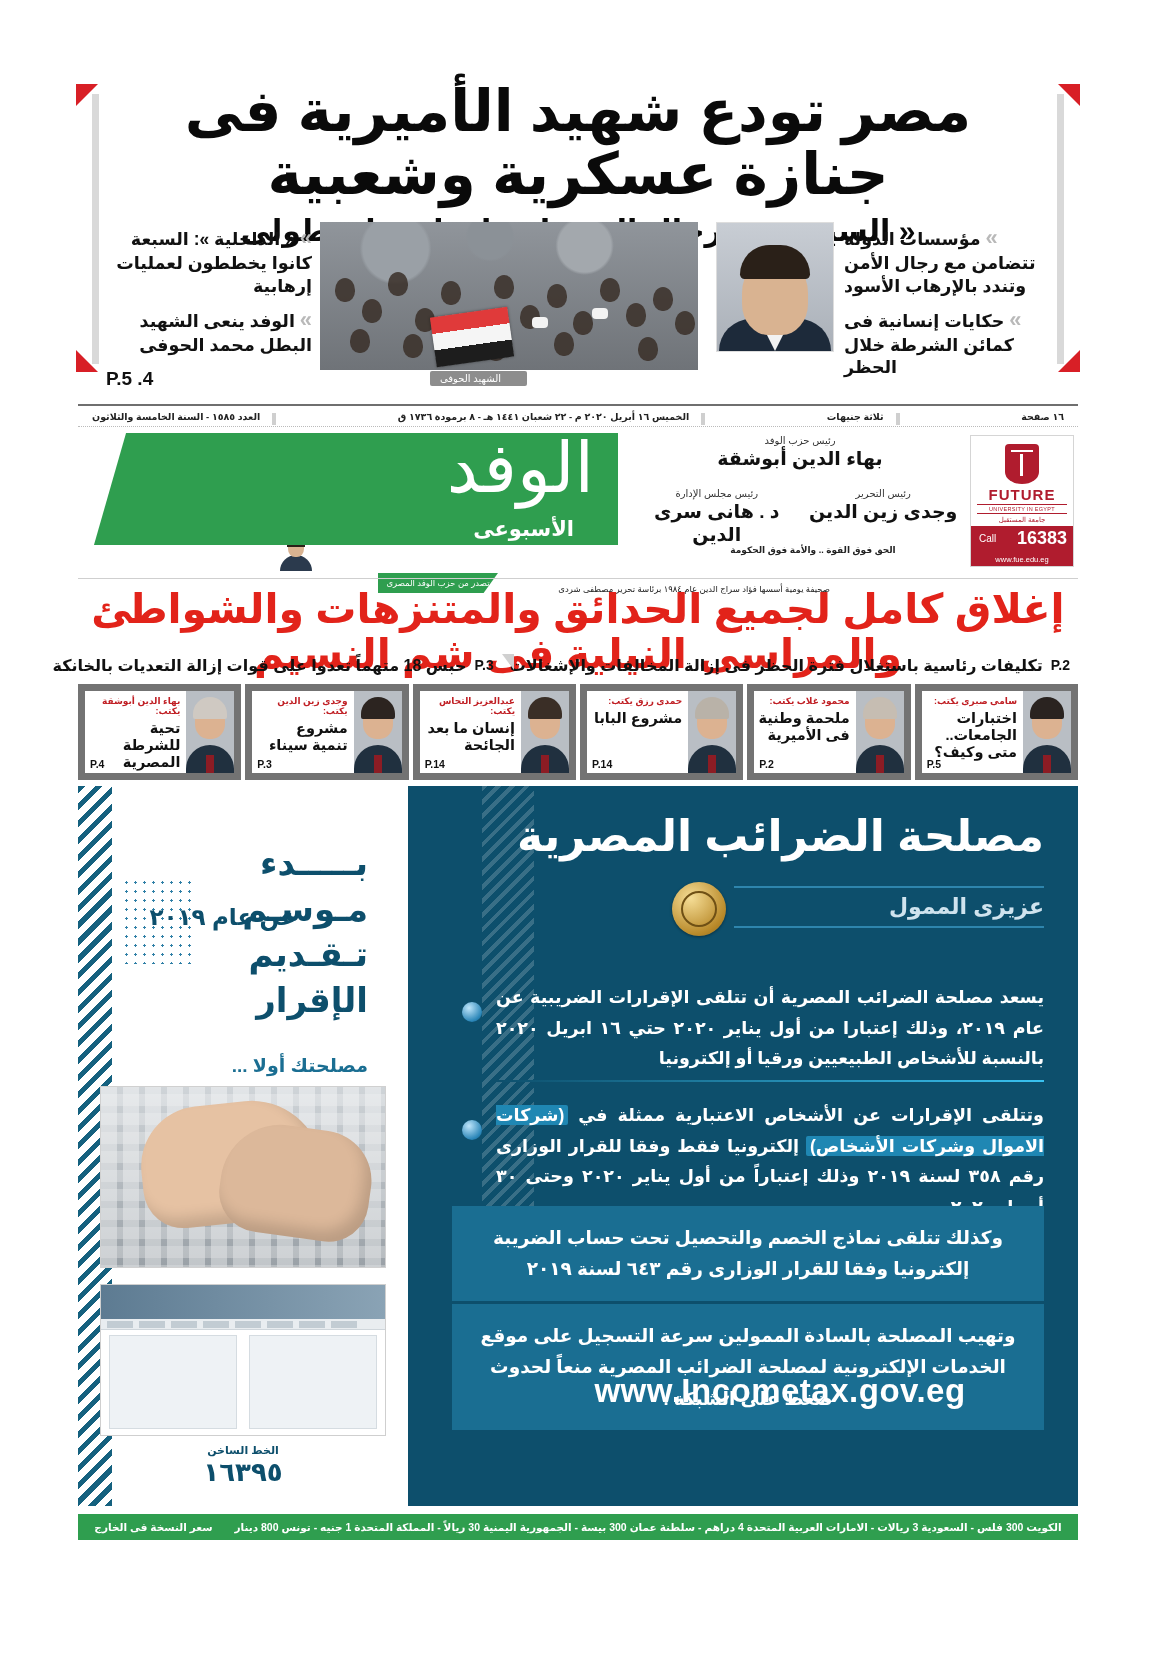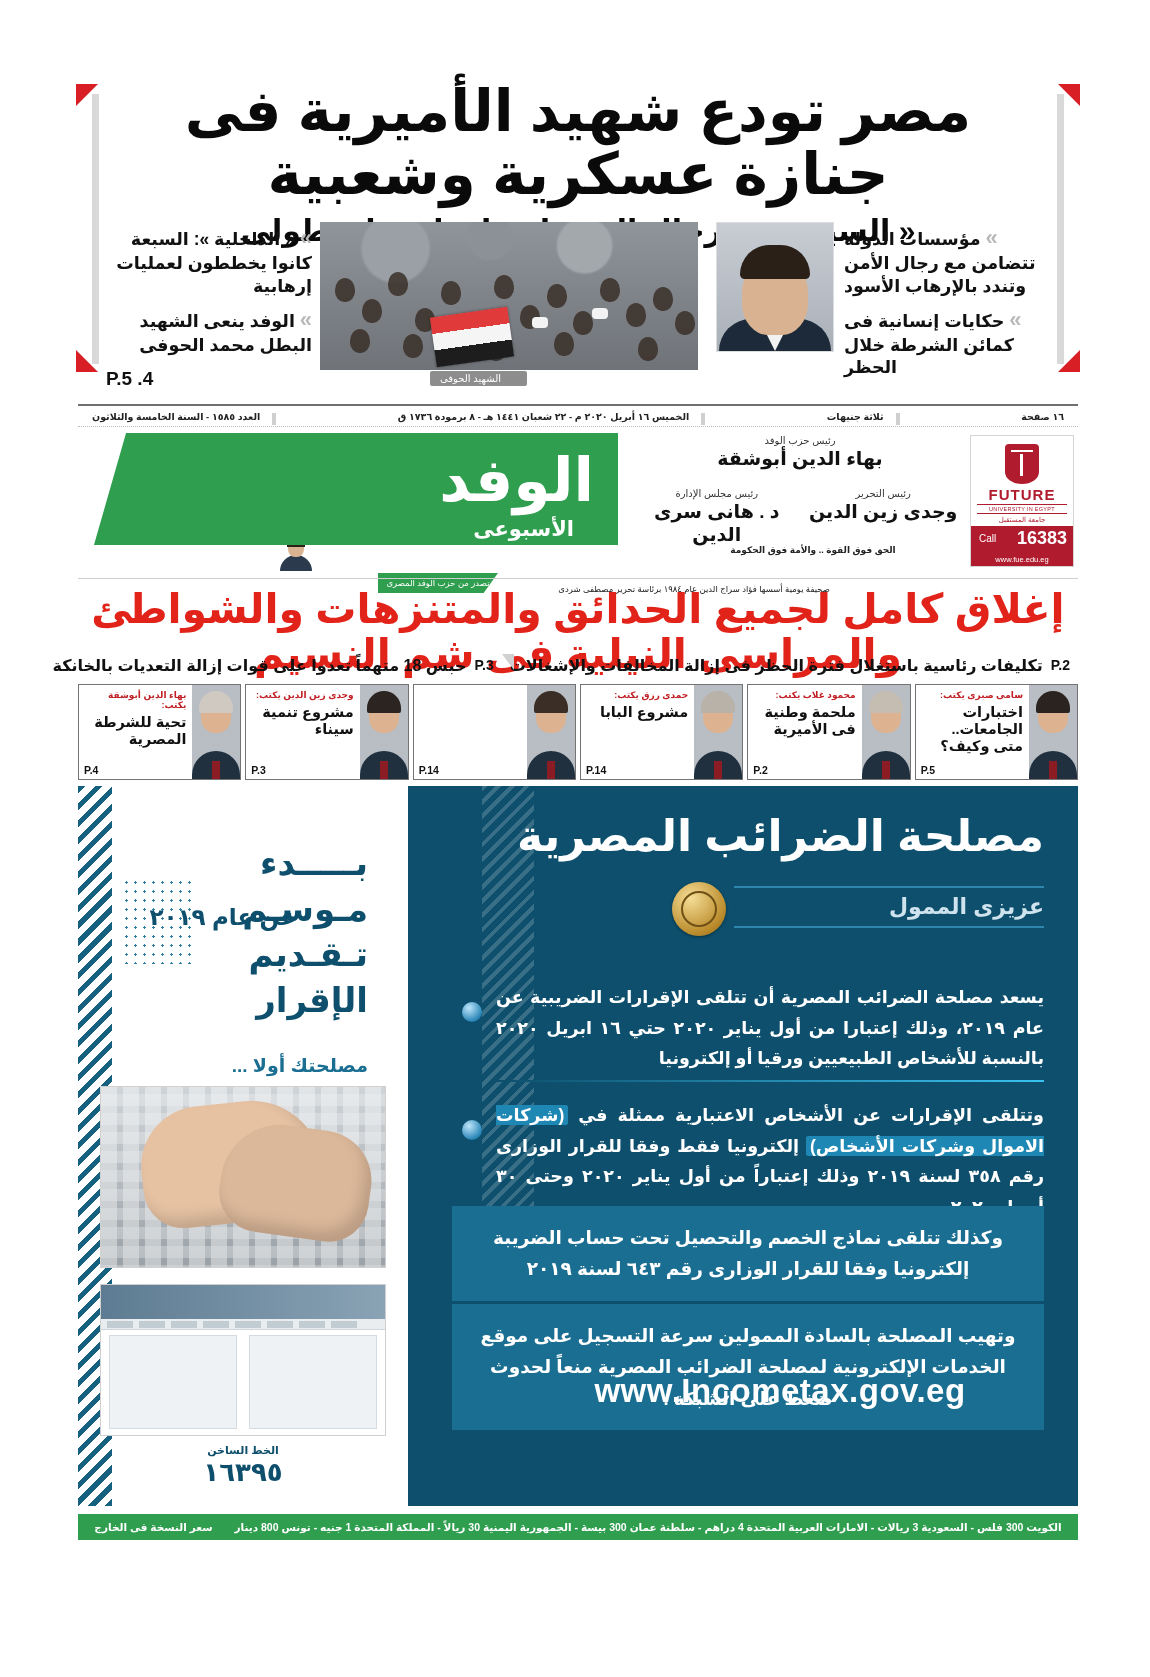--- a/index.html
+++ b/index.html
@@ -100,21 +100,21 @@
   .mn-role { font-size:10px; color:#333; }
   .mn-name { font-size:19px; font-weight:bold; color:#111; margin-top:1px; }
   .mast-names .row2 { display:flex; justify-content:space-between; margin-top:18px; }
   .mast-names .row2 > div { width:48%; }
   .mast-slogan { position:absolute; right:120px; top:118px; width:290px; text-align:center;
                  font-size:9px; color:#222; font-weight:bold;}
 
   .logo-green { position:absolute; left:0; top:6px; width:540px; height:112px; background:#2f9e4f; }
   .logo-green .slant { position:absolute; left:-28px; top:0; width:60px; height:100%;
                        background:#fff; transform:skewX(-16deg); }
-  .logo-word { position:absolute; right:24px; top:18px; color:#fff; font-size:60px; font-weight:bold;
+  .logo-word { position:absolute; right:24px; top:0; color:#fff; font-size:70px; font-weight:normal;
                line-height:1; letter-spacing:-2px; }
   .logo-word2{ position:absolute; right:44px; top:84px; color:#fff; font-size:21px; font-weight:bold; }
   .logo-strip{ position:absolute; left:0; top:118px; width:540px; height:22px;margin-top:28px; }
   .logo-strip .grn { position:absolute; right:120px; top:0; width:120px; height:20px; background:#2f9e4f;
                      clip-path:polygon(0 0,100% 0,88% 100%,0 100%); color:#fff; font-size:8.5px;
                      text-align:center; line-height:20px;}
   .logo-sub  { position:absolute; right:248px; top:120px; font-size:8.5px; color:#222;margin-top:37px; }
   .mini-portrait { position:absolute; left:200px; top:104px; width:36px; height:40px; overflow:hidden;}
   .mini-portrait .h { position:absolute; left:9px; top:2px; width:18px;height:14px;background:#2a2018;border-radius:10px 10px 0 0;}
   .mini-portrait .f { position:absolute; left:10px; top:8px; width:16px;height:18px;background:#d9b391;border-radius:44%;}
@@ -133,21 +133,21 @@
                 padding:0 8px; position:relative; }
   .row3 .txt { font-size:16px; font-weight:bold; color:#111; white-space:nowrap; }
   .row3 .pg  { font-size:14px; font-weight:bold; direction:ltr; color:#111; }
   .row3 .item::after { content:""; position:absolute; left:0; top:-2px; width:0;height:0;
                        border-top:16px solid #d0d0d0; border-left:12px solid transparent; }
   .row3 .item:last-child::after { display:none; }
 
   
   .cols { position:absolute; left:78px; top:684px; width:1000px; height:96px;
           display:flex; gap:4px; }
-  .colcard { flex:1; border:1px solid #737373; background:#fff; position:relative;
+  .colcard { flex:1; border:7px solid #737373; background:#fff; position:relative;
              display:flex; }
   .colcard .ph { width:48px; height:100%; overflow:hidden; position:relative; background:#b9bec4; }
   .colcard .ph .hair { position:absolute; left:50%; transform:translateX(-50%); top:6px;
                        width:34px;height:22px; border-radius:18px 18px 2px 2px; }
   .colcard .ph .face { position:absolute; left:50%; transform:translateX(-50%); top:14px;
                        width:30px;height:34px; background:#dcb291; border-radius:44%; }
   .colcard .ph .body { position:absolute; left:50%; transform:translateX(-50%); bottom:0;
                        width:48px;height:28px; background:#20303f; border-radius:24px 24px 0 0; }
   .colcard .ph .tie  { position:absolute; left:50%; transform:translateX(-50%); bottom:0;
                        width:8px;height:18px; background:#8c1c24; }
@@ -412,20 +412,24 @@
       </div>
       <div class="cpg">P.14</div>
     </div>
     <div class="colcard">
       <div class="ph">
           <div class="body"></div>
           <div class="tie"></div>
           <div class="face"></div>
           <div class="hair" style="background:#3a2e26"></div>
         </div>
+      <div class="meta">
+        <div class="byline">عبدالعزيز التحاس يكتب:</div>
+        <div class="ctitle">إنسان ما بعد الجائحة</div>
+      </div>
       <div class="cpg">P.14</div>
     </div>
     <div class="colcard">
       <div class="ph">
           <div class="body"></div>
           <div class="tie"></div>
           <div class="face"></div>
           <div class="hair" style="background:#2c2420"></div>
         </div>
       <div class="meta">

